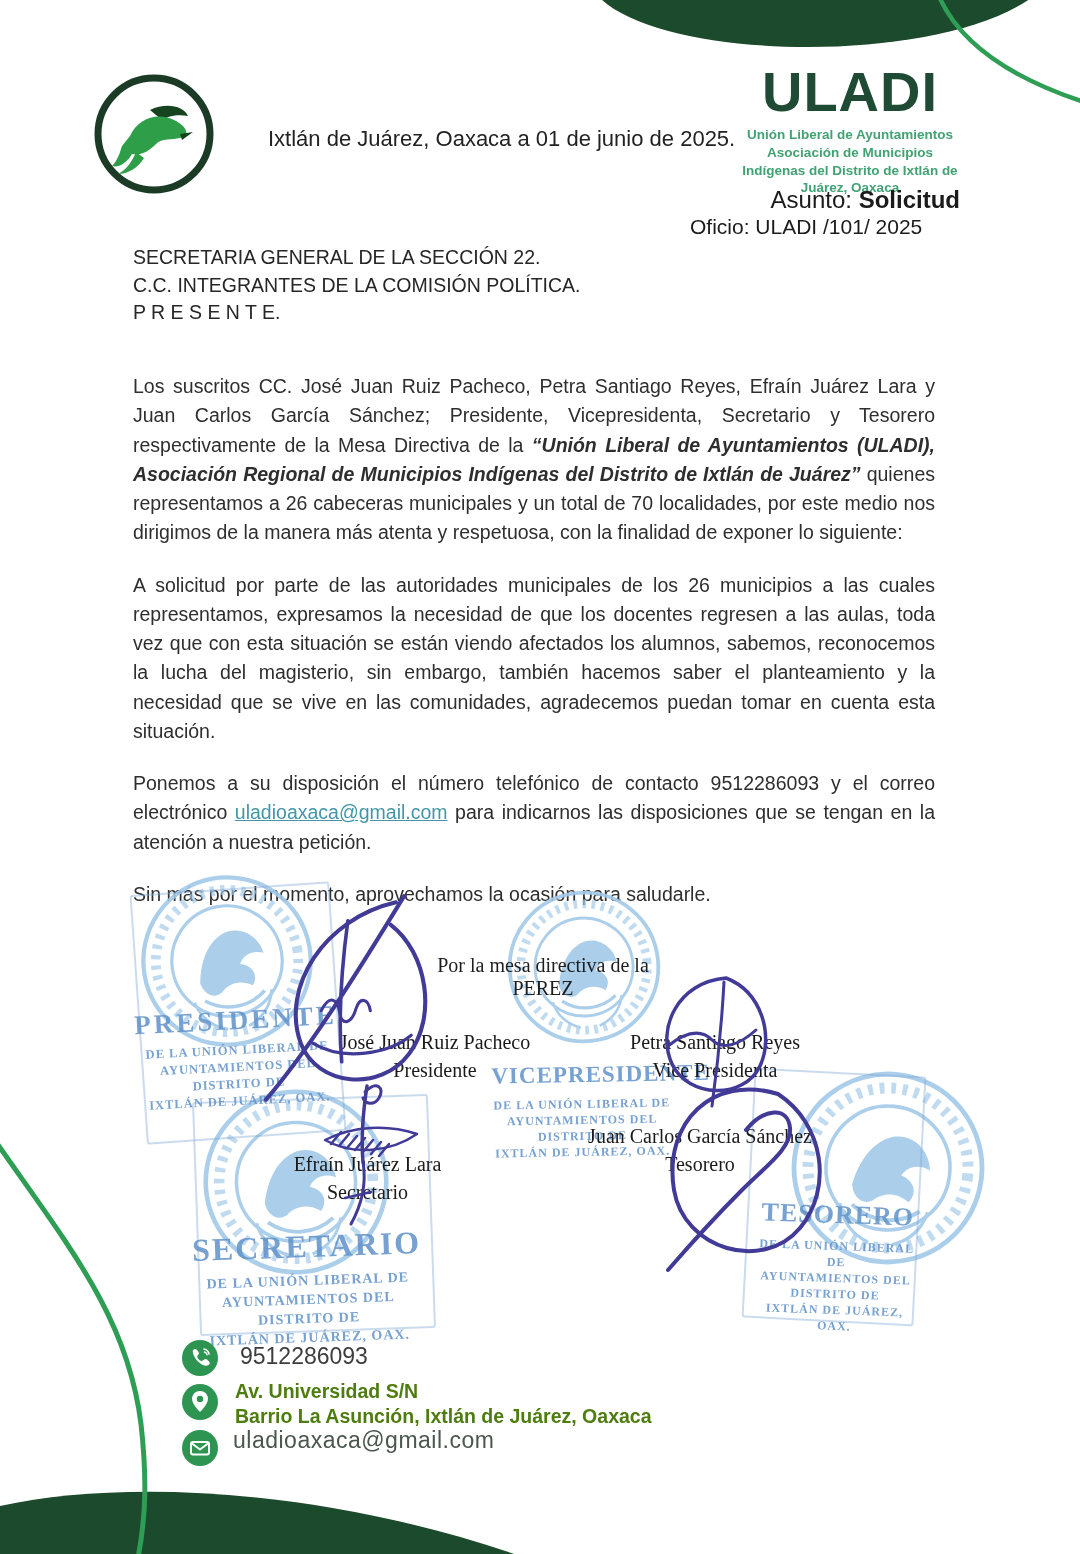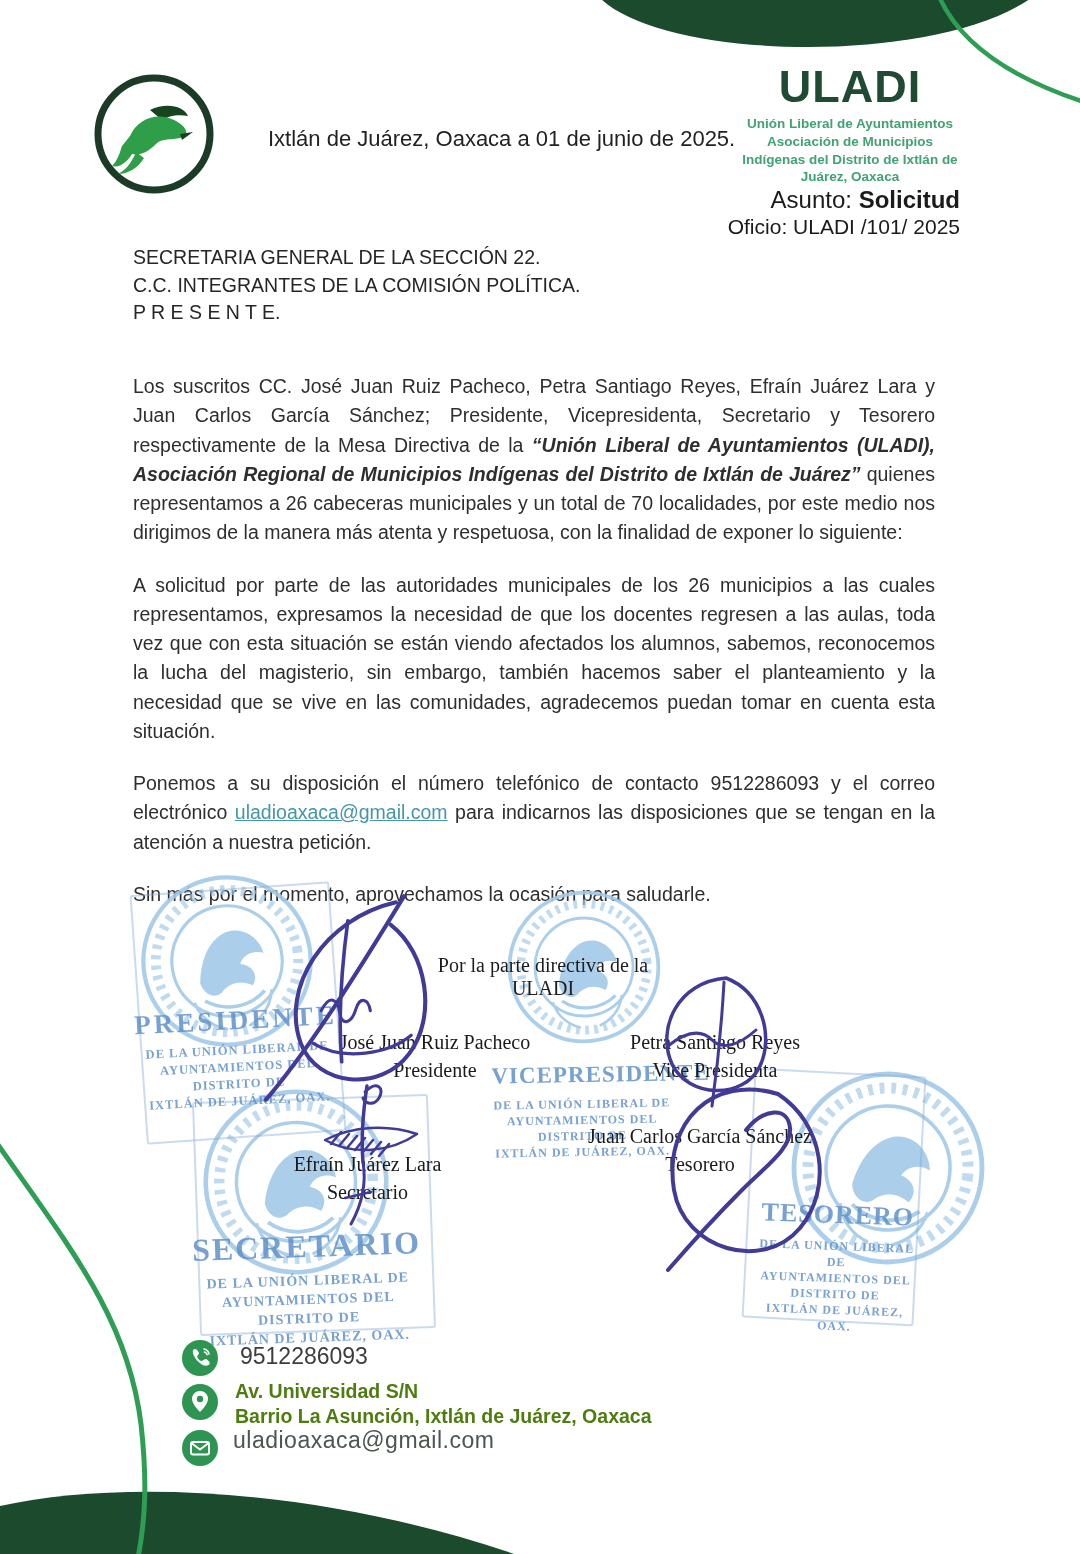--- a/index.html
+++ b/index.html
@@ -4,25 +4,25 @@
 <style>
   html,body{margin:0;padding:0;background:#e8e8e8;}
   .page{
     position:relative;width:1080px;height:1554px;background:#ffffff;
     overflow:hidden;font-family:"Liberation Sans",sans-serif;
   }
   .abs{position:absolute;}
   
   .date-line{left:268px;top:126px;font-size:22px;color:#222;}
   .uladi-block{left:718px;top:64px;width:264px;text-align:center;z-index:2;}
-  .uladi-title{font-size:45px;font-weight:800;letter-spacing:1px;color:#1f4a33;line-height:1;}
+  .uladi-title{font-size:56px;font-weight:800;letter-spacing:1px;color:#1f4a33;line-height:1;}
   .uladi-sub{margin-top:6px;font-size:13.5px;font-weight:700;color:#41a273;line-height:1.32;}
   .asunto-line{left:740px;top:186px;width:220px;text-align:right;font-size:24px;color:#1b1b1b;z-index:3;background:transparent;}
   .asunto-line b{font-weight:700;}
-  .oficio-line{left:690px;top:215px;width:270px;text-align:right;font-size:21px;color:#1b1b1b;z-index:3;}
+  .oficio-line{left:690px;top:215px;width:270px;text-align:left;font-size:21px;color:#1b1b1b;z-index:3;}
   
   .addressee{left:133px;top:244px;font-size:19.5px;line-height:27.5px;color:#262626;}
   
   .letter-body{left:133px;top:372px;width:802px;color:#2e2e2e;}
   .letter-body p{margin:0 0 23px 0;font-size:19.5px;line-height:1.5;text-align:justify;}
   .bi{font-weight:700;font-style:italic;}
   .email-link{color:#4596a8;text-decoration:underline;cursor:pointer;}
   
   .sig-heading{left:408px;top:954px;width:270px;text-align:center;
     font-family:"Liberation Serif",serif;font-size:20px;color:#1d1d1d;z-index:2;}
@@ -99,21 +99,21 @@
     <div>P R E S E N T E.</div>
   </div>
 
   <div class="abs letter-body">
     <p><span>Los suscritos CC. José Juan Ruiz Pacheco, Petra Santiago Reyes, Efraín Juárez Lara y Juan Carlos García Sánchez; Presidente, Vicepresidenta, Secretario y Tesorero respectivamente de la Mesa Directiva de la </span><span class="bi">“Unión Liberal de Ayuntamientos (ULADI), Asociación Regional de Municipios Indígenas del Distrito de Ixtlán de Juárez”</span><span> quienes representamos a 26 cabeceras municipales y un total de 70 localidades, por este medio nos dirigimos de la manera más atenta y respetuosa, con la finalidad de exponer lo siguiente:</span></p>
     <p>A solicitud por parte de las autoridades municipales de los 26 municipios a las cuales representamos, expresamos la necesidad de que los docentes regresen a las aulas, toda vez que con esta situación se están viendo afectados los alumnos, sabemos, reconocemos la lucha del magisterio, sin embargo, también hacemos saber el planteamiento y la necesidad que se vive en las comunidades, agradecemos puedan tomar en cuenta esta situación.</p>
     <p><span>Ponemos a su disposición el número telefónico de contacto 9512286093 y el correo electrónico </span><a class="email-link">uladioaxaca@gmail.com</a><span> para indicarnos las disposiciones que se tengan en la atención a nuestra petición.</span></p>
     <p>Sin más por el momento, aprovechamos la ocasión para saludarle.</p>
   </div>
 
-  <div class="abs sig-heading">Por la parte directiva de la ULADI</div>
+  <div class="abs sig-heading">Por la mesa directiva de la PEREZ</div>
 
   <svg class="abs seal" style="left:138px;top:872px;transform:rotate(-10deg);" width="178" height="178">
       <use href="#seal"></use>
     </svg>
   <svg class="abs seal" style="left:505px;top:888px;transform:rotate(-6deg);" width="158" height="158">
       <use href="#seal"></use>
     </svg>
   <svg class="abs seal" style="left:200px;top:1086px;transform:rotate(-4deg);" width="192" height="192">
       <use href="#seal"></use>
     </svg>

